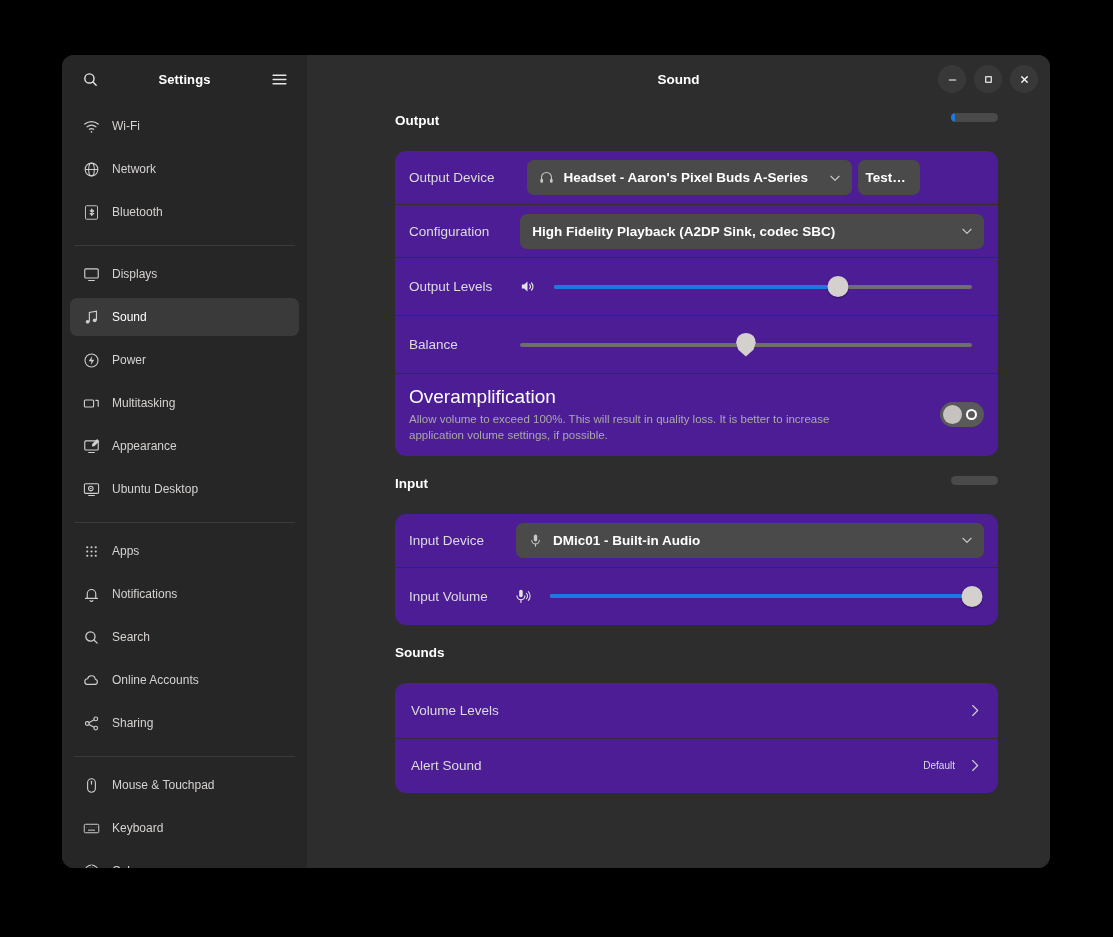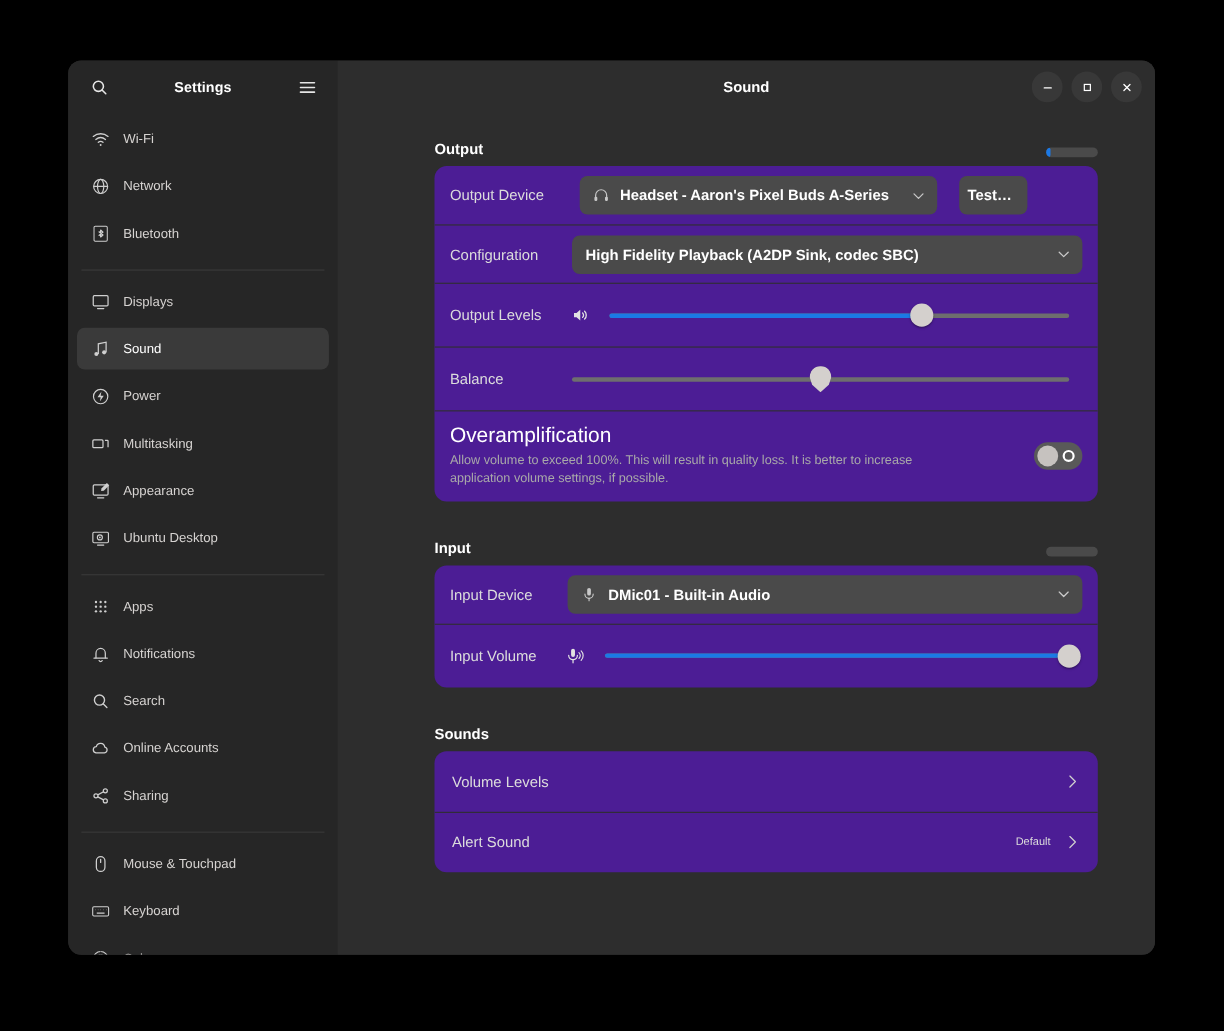--- a/index.html
+++ b/index.html
@@ -125,21 +125,21 @@
   }
 
   #scroll-area {
     flex: 1;
     padding: 10px 52px 0 88px;
     overflow: hidden;
   }
 
   .section-head {
     display: flex;
-    align-items: flex-end;
+    align-items: flex-start;
     height: 30px;
     margin-bottom: 8px;
   }
   .section-title {
     font-size: 13.5px;
     font-weight: bold;
     color: #ffffff;
   }
   .level-meter {
     margin-left: auto;
@@ -577,21 +577,21 @@
                 <rect x="17.6" y="14" width="4.2" height="6.4" rx="1.8" fill="currentColor" stroke="none"></rect>
               </svg>
             </span>
             <span class="combo-text">Headset - Aaron's Pixel Buds A-Series</span>
             <span class="chev">
               <svg width="14" height="14" viewBox="0 0 24 24" fill="none" stroke="currentColor" stroke-width="2" stroke-linecap="round" stroke-linejoin="round">
                   <polyline points="5 9 12 16 19 9"></polyline>
                 </svg>
             </span>
           </div>
-          <div class="btn-plain" style="margin-left:20px;padding-left:8px;">Test…</div>
+          <div class="btn-plain" style="margin-left:6px;padding-left:8px;">Test…</div>
         </div>
 
         <div class="row">
           <div class="row-label">Configuration</div>
           <div class="combo" style="margin-left:31px; flex:1;gap:20px;">
             <span class="combo-text">High Fidelity Playback (A2DP Sink, codec SBC)</span>
             <span class="chev">
               <svg width="14" height="14" viewBox="0 0 24 24" fill="none" stroke="currentColor" stroke-width="2" stroke-linecap="round" stroke-linejoin="round">
                   <polyline points="5 9 12 16 19 9"></polyline>
                 </svg>

